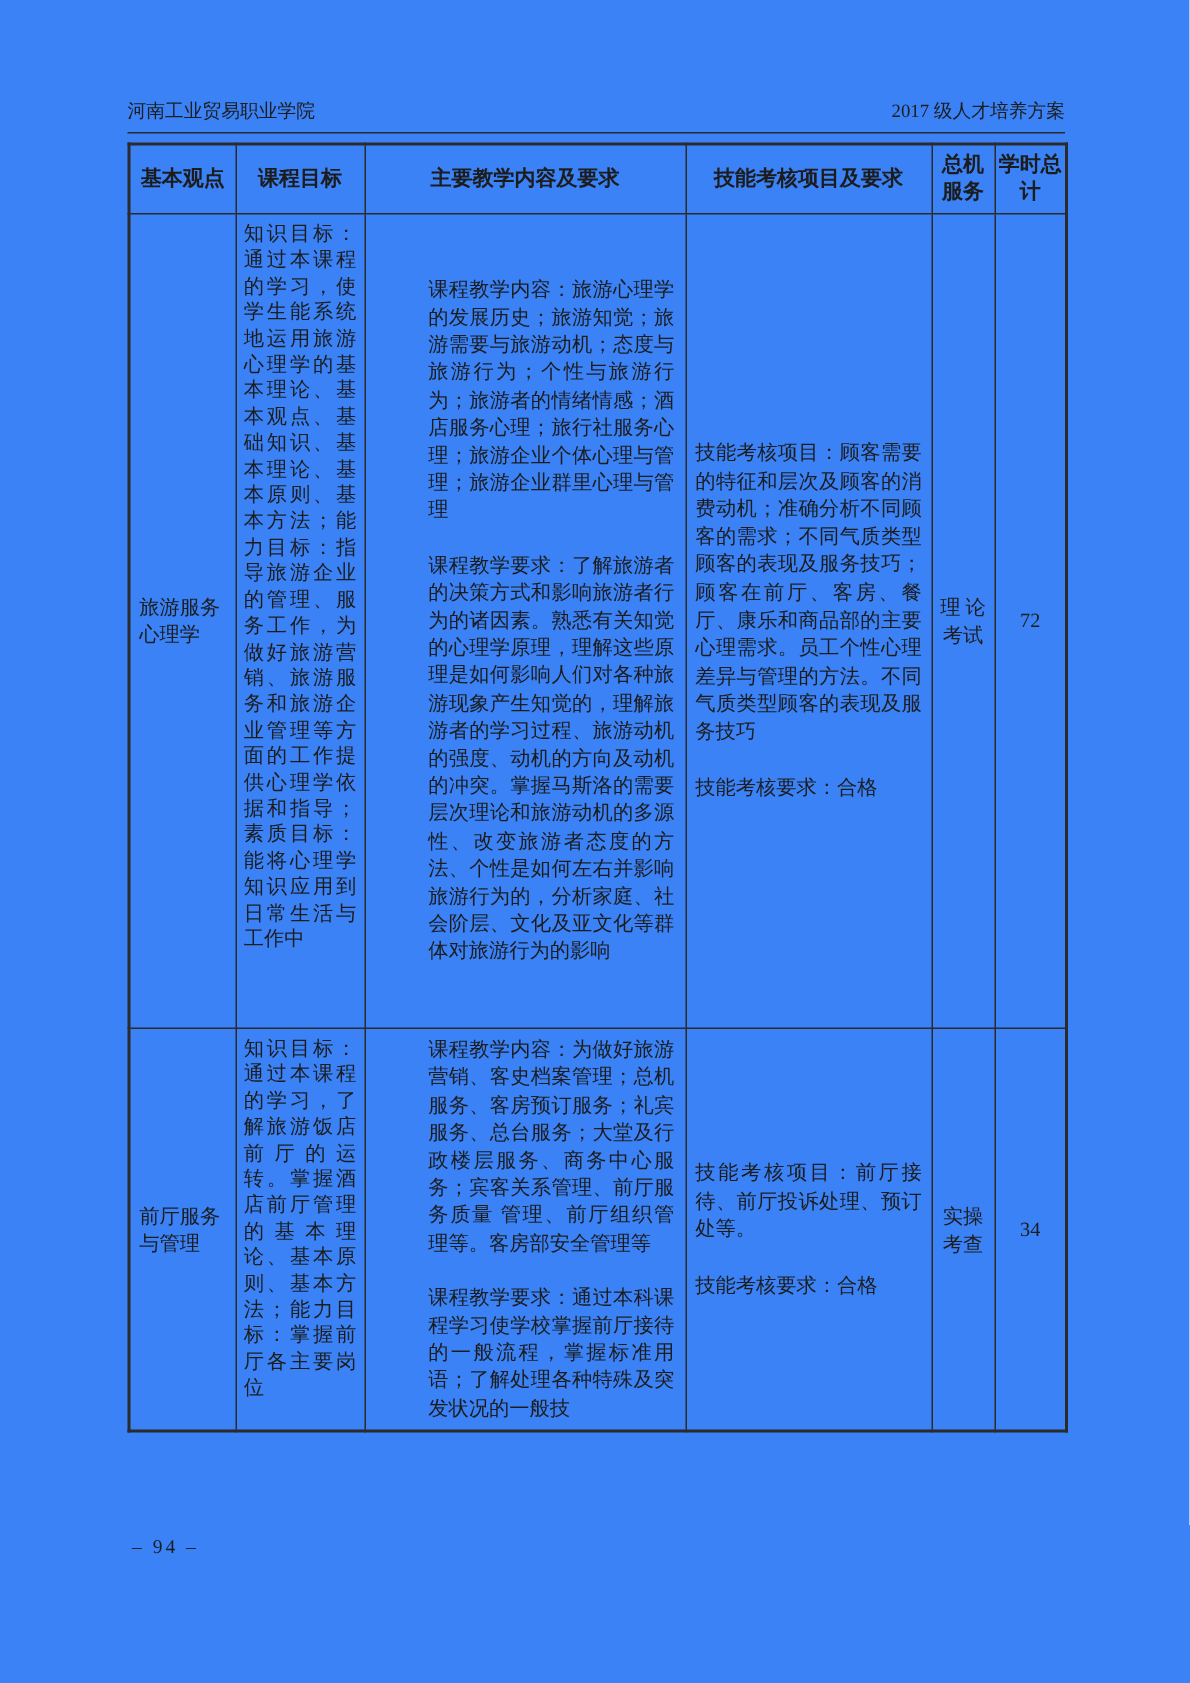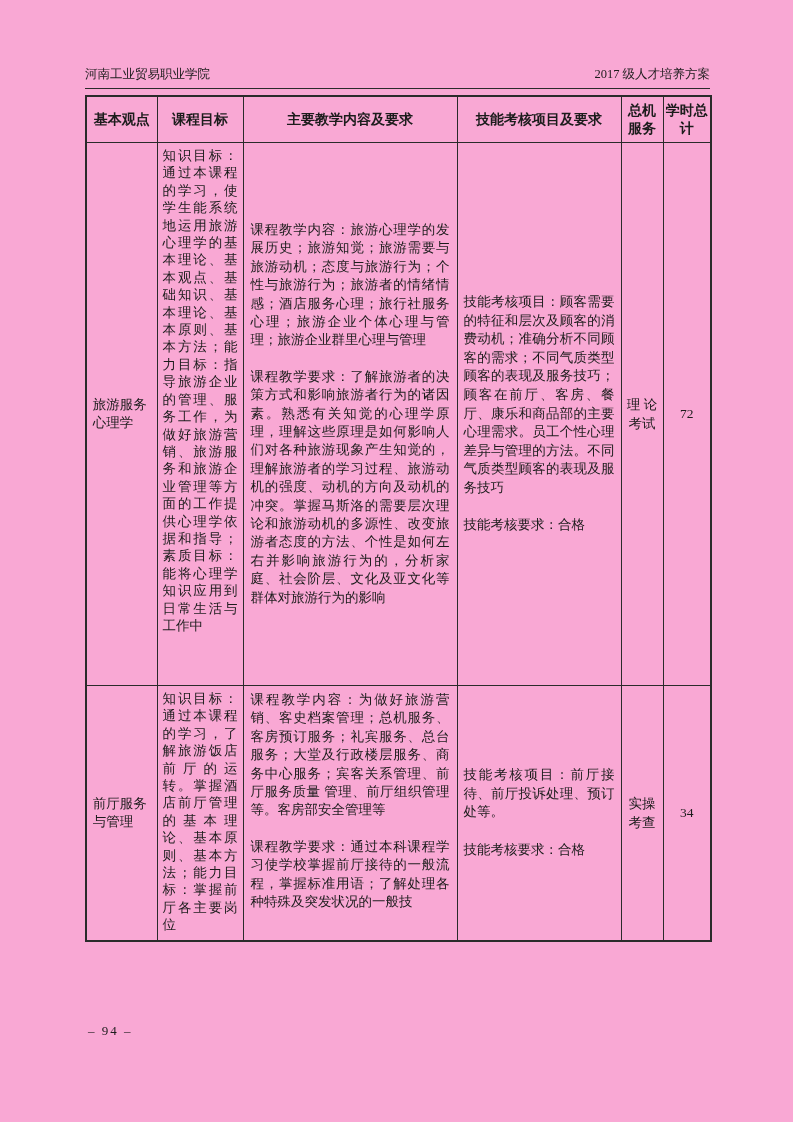--- a/index.html
+++ b/index.html
@@ -12,21 +12,21 @@
     height: 1122px;
     font-family: "Liberation Serif", "DejaVu Serif", serif;
     color: #1c1c1c;
     position: relative;
   }
   .page {
     position: relative;
     width: 793px;
     height: 1122px;
     overflow: hidden;
-    background: #f9a8d4;
+    background: #3b82f6;
   }
   .doc-header {
     position: absolute;
     left: 85px;
     top: 66px;
     width: 625px;
     display: flex;
     justify-content: space-between;
     align-items: flex-end;
     font-size: 12.5px;
@@ -92,20 +92,21 @@
   .cellbox {
     display: flex;
     flex-direction: column;
     gap: 18px;
     padding: 5px 7px;
   }
   td.content .para {
     line-height: 18.4px;
     text-align: justify;
     word-break: break-all;
+    margin-left: 35px;
   }
   td.assessment .para {
     line-height: 18.6px;
     text-align: justify;
     word-break: break-all;
   }
   td.assessment .cellbox { padding: 5px 6px; gap: 19px; }
   td.method {
     text-align: center;
     vertical-align: middle;

